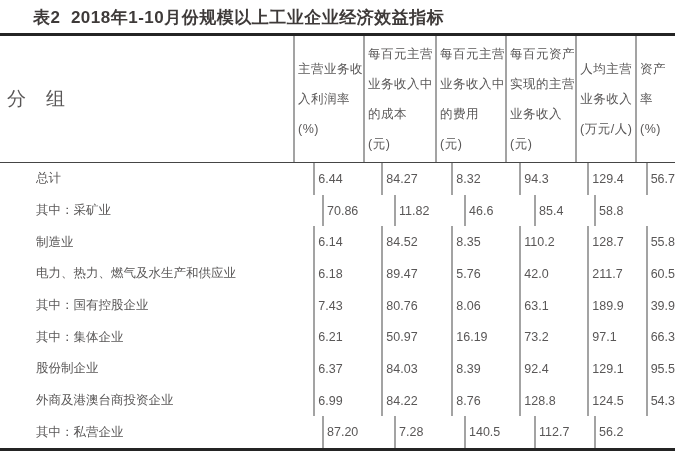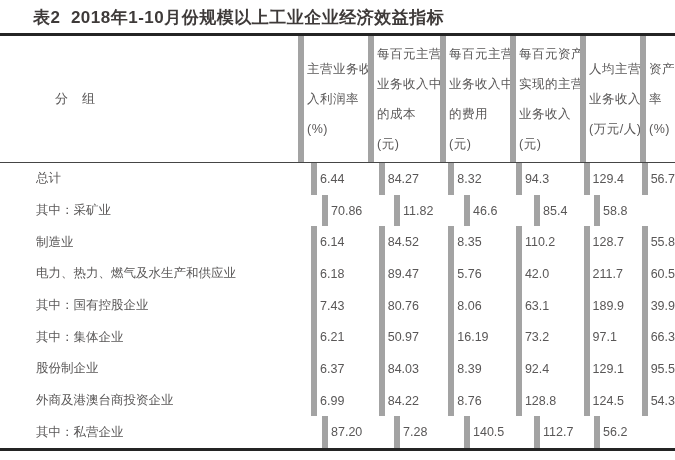--- a/index.html
+++ b/index.html
@@ -27,30 +27,30 @@
   .hrow { display: flex; height: 127px; border-bottom: 1px solid #454545; }
   .brow { display: flex; flex: 1; margin-left: 29px; }
   .tbody { display: flex; flex-direction: column; height: 285px; }
 
   .c { display: flex; align-items: center; overflow: visible; }
   .c1 { width: 293px; padding-left: 7px; }
   .c2 { width: 70px; }
   .c3 { width: 72px; }
   .c4 { width: 70px; }
   .c5 { width: 70px; }
-  .c6 { width: 60px; }
+  .c6 { width: 60px; text-align: right; }
   .c7 { flex: 1; }
-  .c2, .c3, .c4, .c5, .c6, .c7 { border-left: 6px solid #a3a3a3; padding-left: 3px; }
+  .c2, .c3, .c4, .c5, .c6, .c7 { border-left: 2px solid #a3a3a3; padding-left: 3px; }
 
   .hcell {
     font-size: 12.5px; line-height: 30px;
     white-space: pre; letter-spacing: 0.5px;
     color: #595757;
   }
-  .hgroup { font-size: 13px; letter-spacing: 0.5px; margin-left: 48px; }
+  .hgroup { font-size: 19px; letter-spacing: 0.5px; }
 
   .dcell { font-size: 12.5px; color: #595757; }
 </style>
 </head>
 <body>
 
 <div class="page">
 
   <div class="title">表2  2018年1-10月份规模以上工业企业经济效益指标</div>
 

